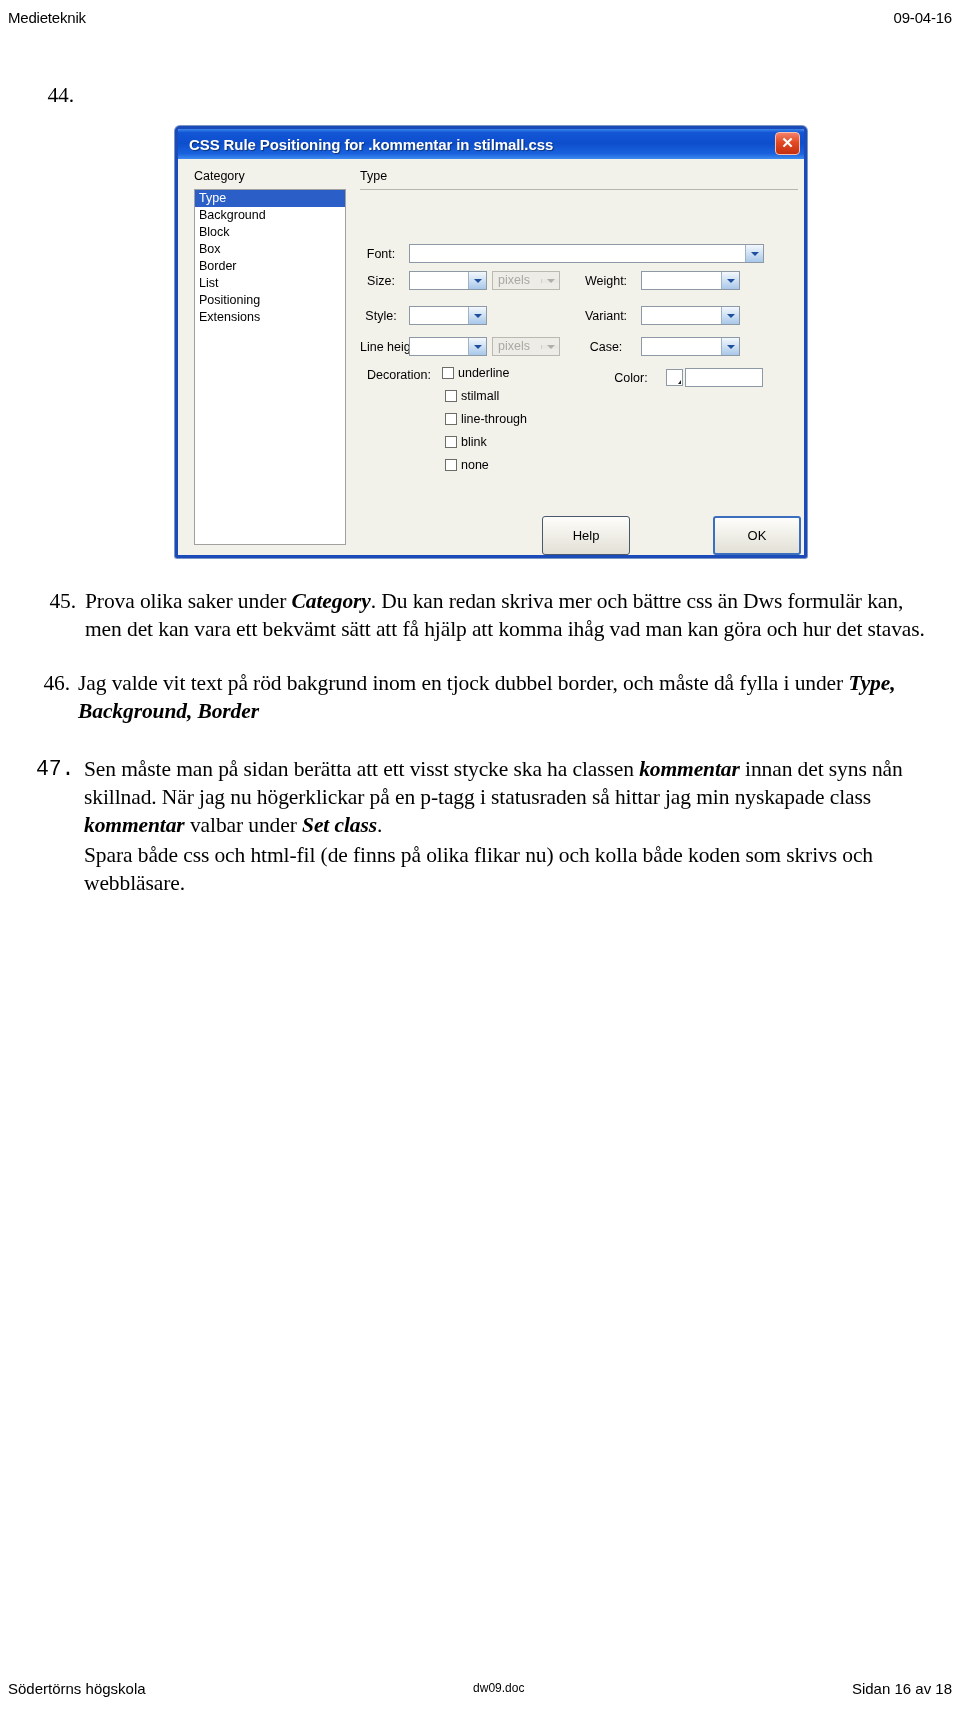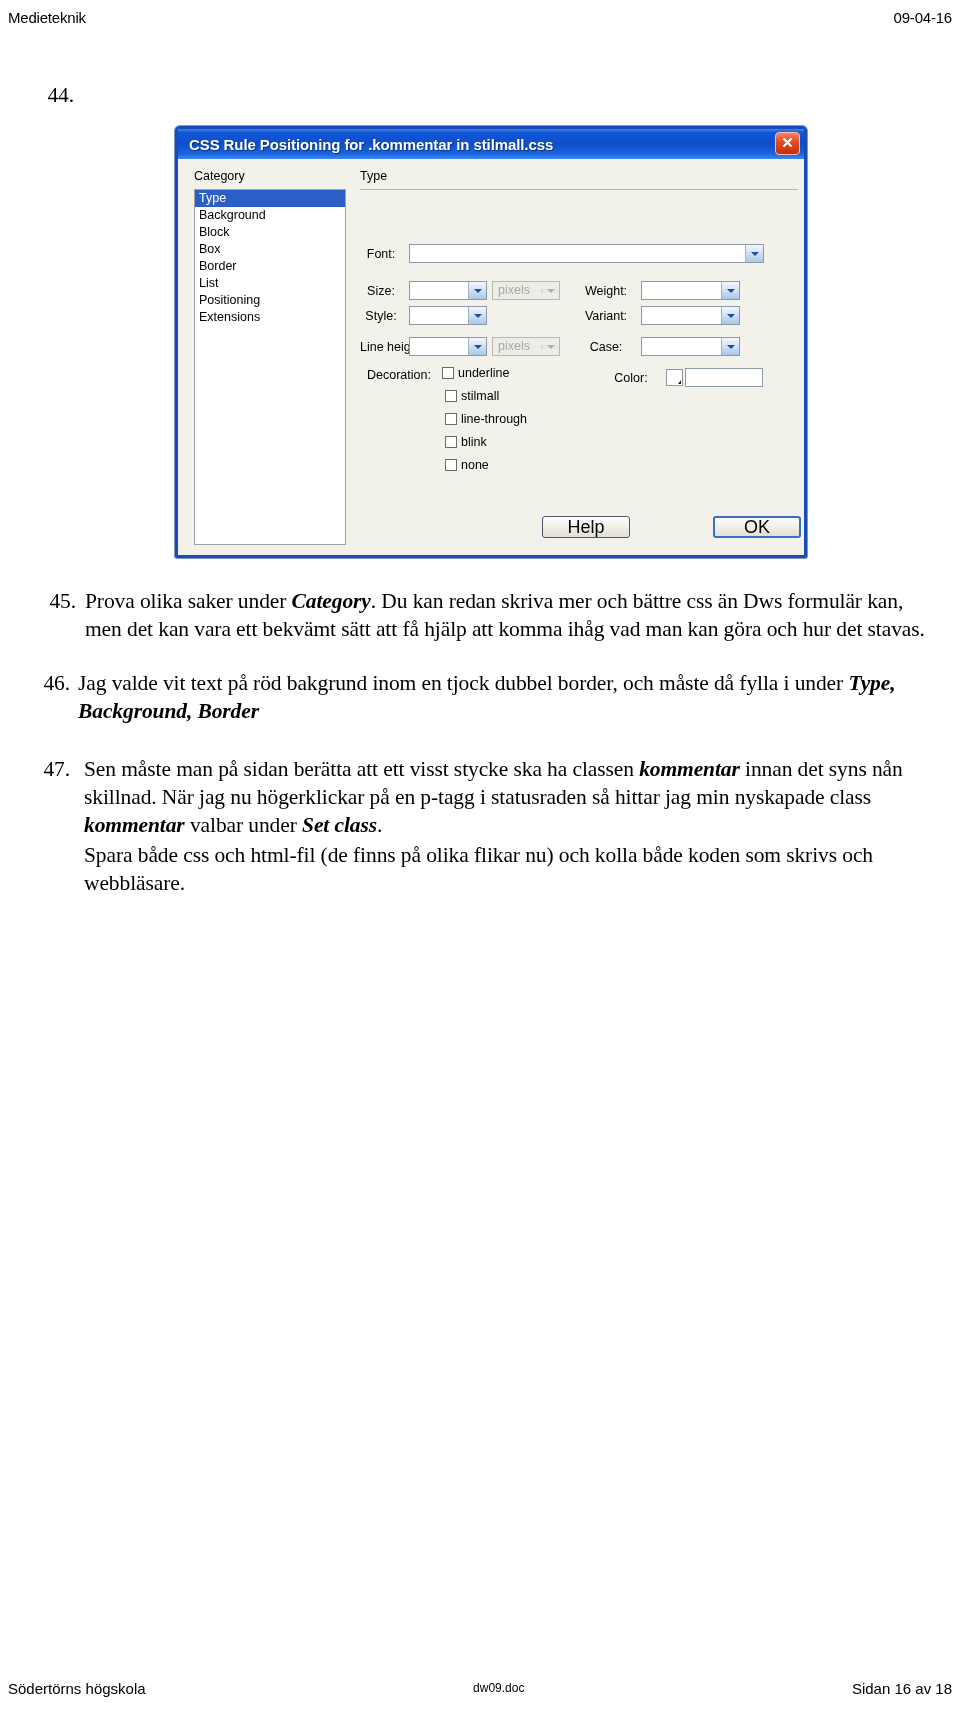--- a/index.html
+++ b/index.html
@@ -64,21 +64,21 @@
   
   .item-45 { padding-left: 42px; padding-right: 28px; margin-top: 0px; }
   .item-45 .num { width: 34px; margin-right: 9px; }
 
   
   .item-46 { padding-left: 36px; padding-right: 60px; margin-top: 26px; }
   .item-46 .num { width: 34px; margin-right: 8px; }
 
   
   .item-47 { padding-left: 36px; padding-right: 28px; margin-top: 30px; }
-  .item-47 .num { width: 34px; margin-right: 14px; }
+  .item-47 .num { width: 34px; margin-right: 14px; font-family: Liberation Mono, monospace; }
 
   .item b, .item .bi {
     font-weight: bold;
     font-style: italic;
   }
   .para { margin: 0; }
   .para + .para { margin-top: 2px; }
 
   
   .shot-wrap {
@@ -294,26 +294,26 @@
   .btn-row {
     position: absolute;
     left: 182px;
     right: 8px;
     bottom: 8px;
     height: 23px;
   }
   .dbtn {
     position: absolute;
     top: 0;
-    height: 22px;
+    height: 39px;
     background: linear-gradient(to bottom, #fdfdfb 0%, #f0efe8 48%, #e2e0d6 100%);
     border: 1px solid #4a586b;
     border-radius: 3px;
     font-family: "Liberation Sans", sans-serif;
-    font-size: 18px;
+    font-size: 13px;
     color: #000;
     display: flex;
     align-items: center;
     justify-content: center;
     box-sizing: border-box;
   }
   .dbtn.default {
     border: 2px solid #3b6fbd;
   }
 
@@ -378,21 +378,21 @@
 
       <div class="type-panel">
 
         <div class="frow" style="left:0; top:54px; width:412px;">
           <div class="flabel" style="width:42px;">Font:</div>
           <div class="combo" style="width:355px;">
             <div class="arrow"></div>
           </div>
         </div>
 
-        <div class="frow" style="left:0; top:91px;">
+        <div class="frow" style="left:0; top:81px;">
           <div class="flabel" style="width:42px;">Size:</div>
           <div class="combo" style="width:78px;">
             <div class="arrow"></div>
           </div>
           <div class="combo disabled" style="width:68px; margin-left:5px;">
             <div class="unit-txt">pixels</div>
             <div class="arrow"></div>
           </div>
           <div class="flabel" style="width:56px; margin-left:18px;">Weight:</div>
           <div class="combo" style="width:99px;">

